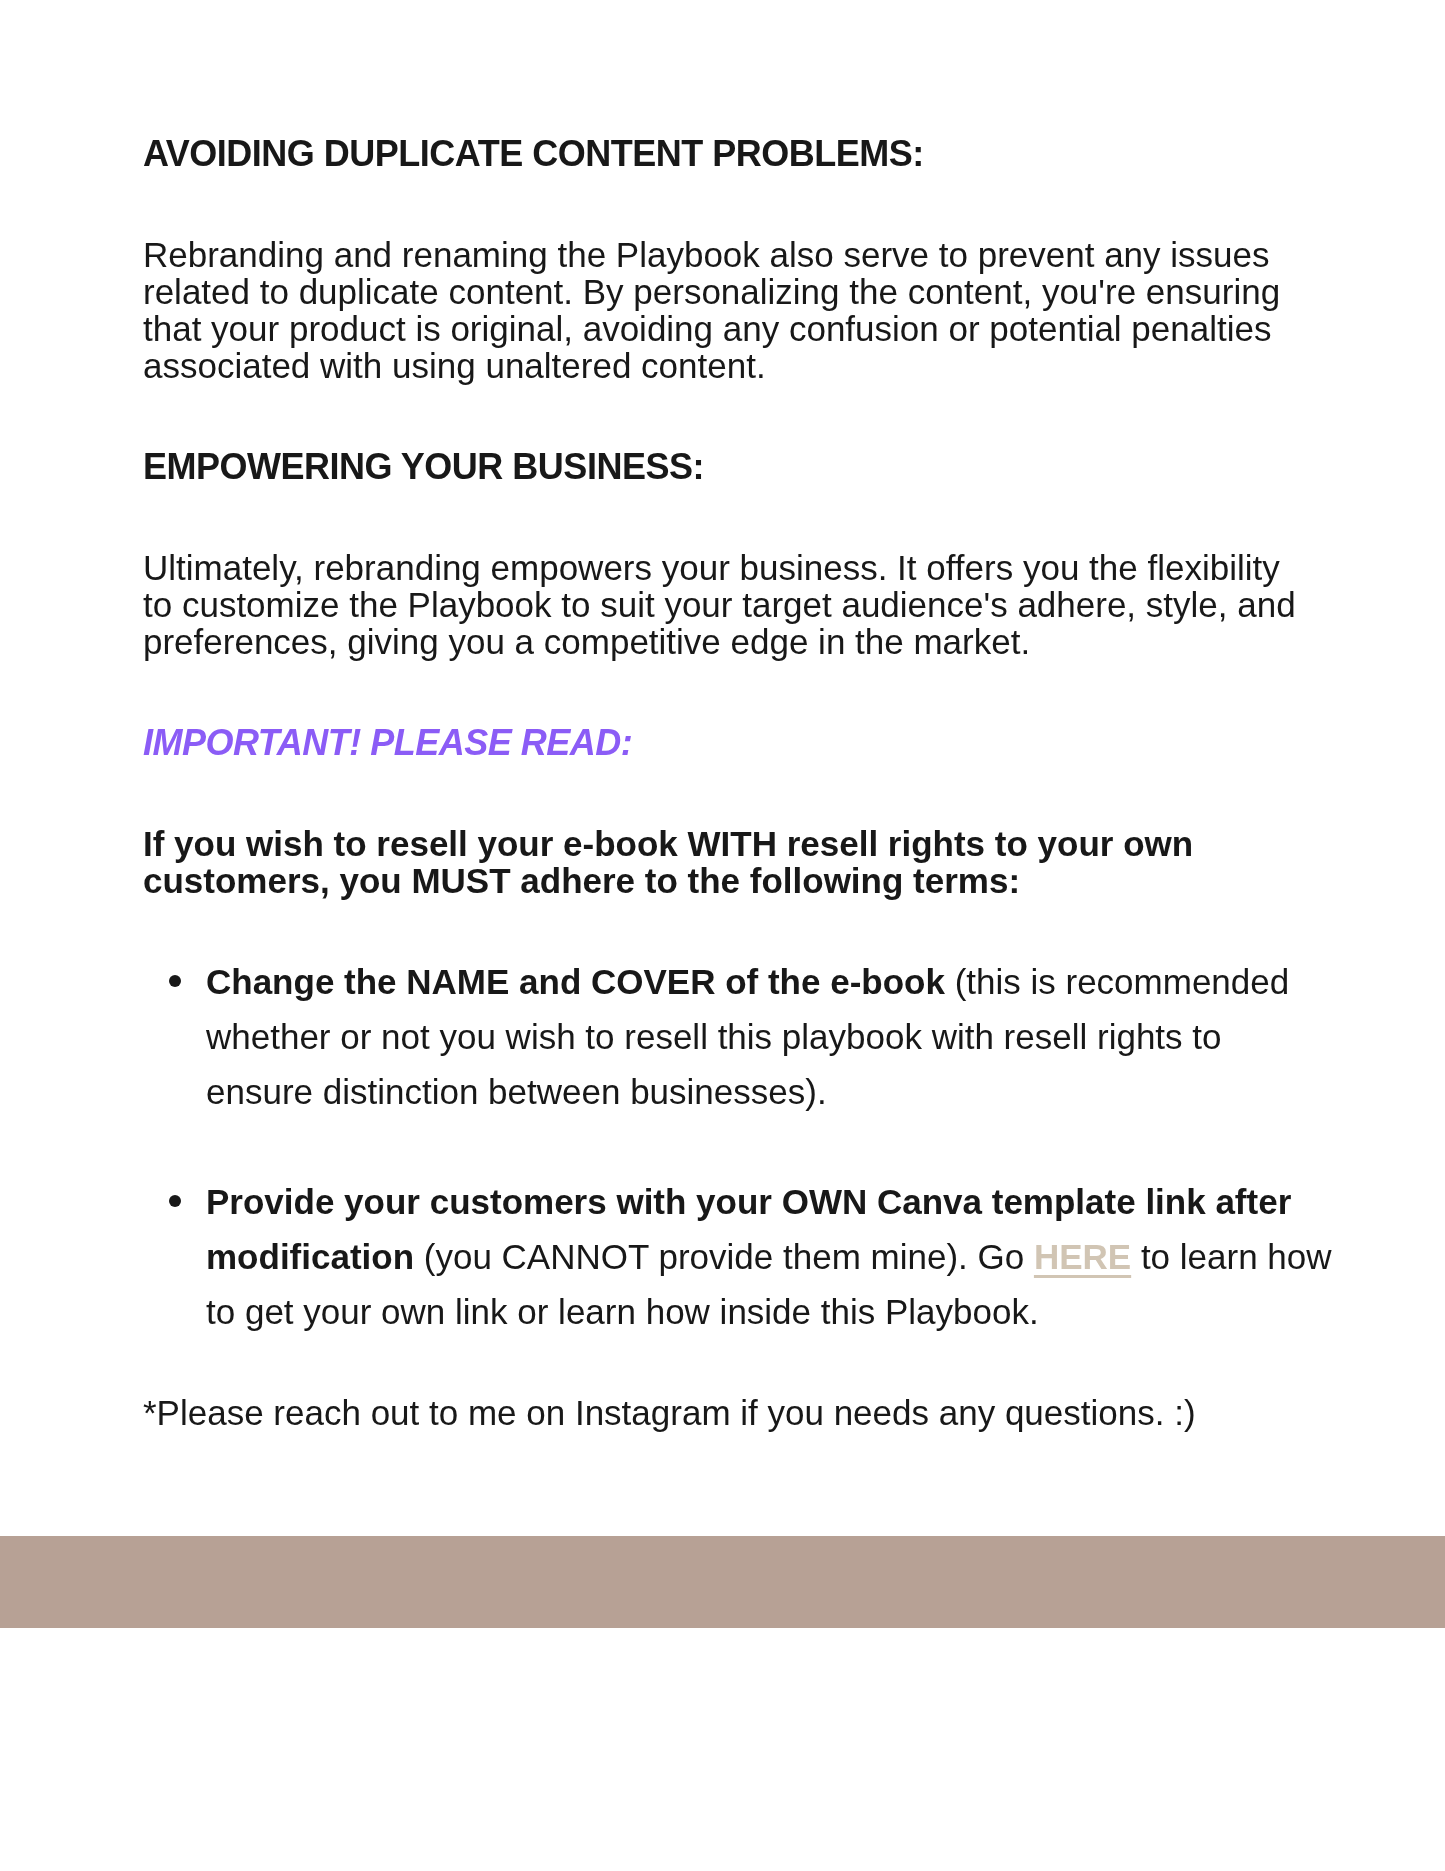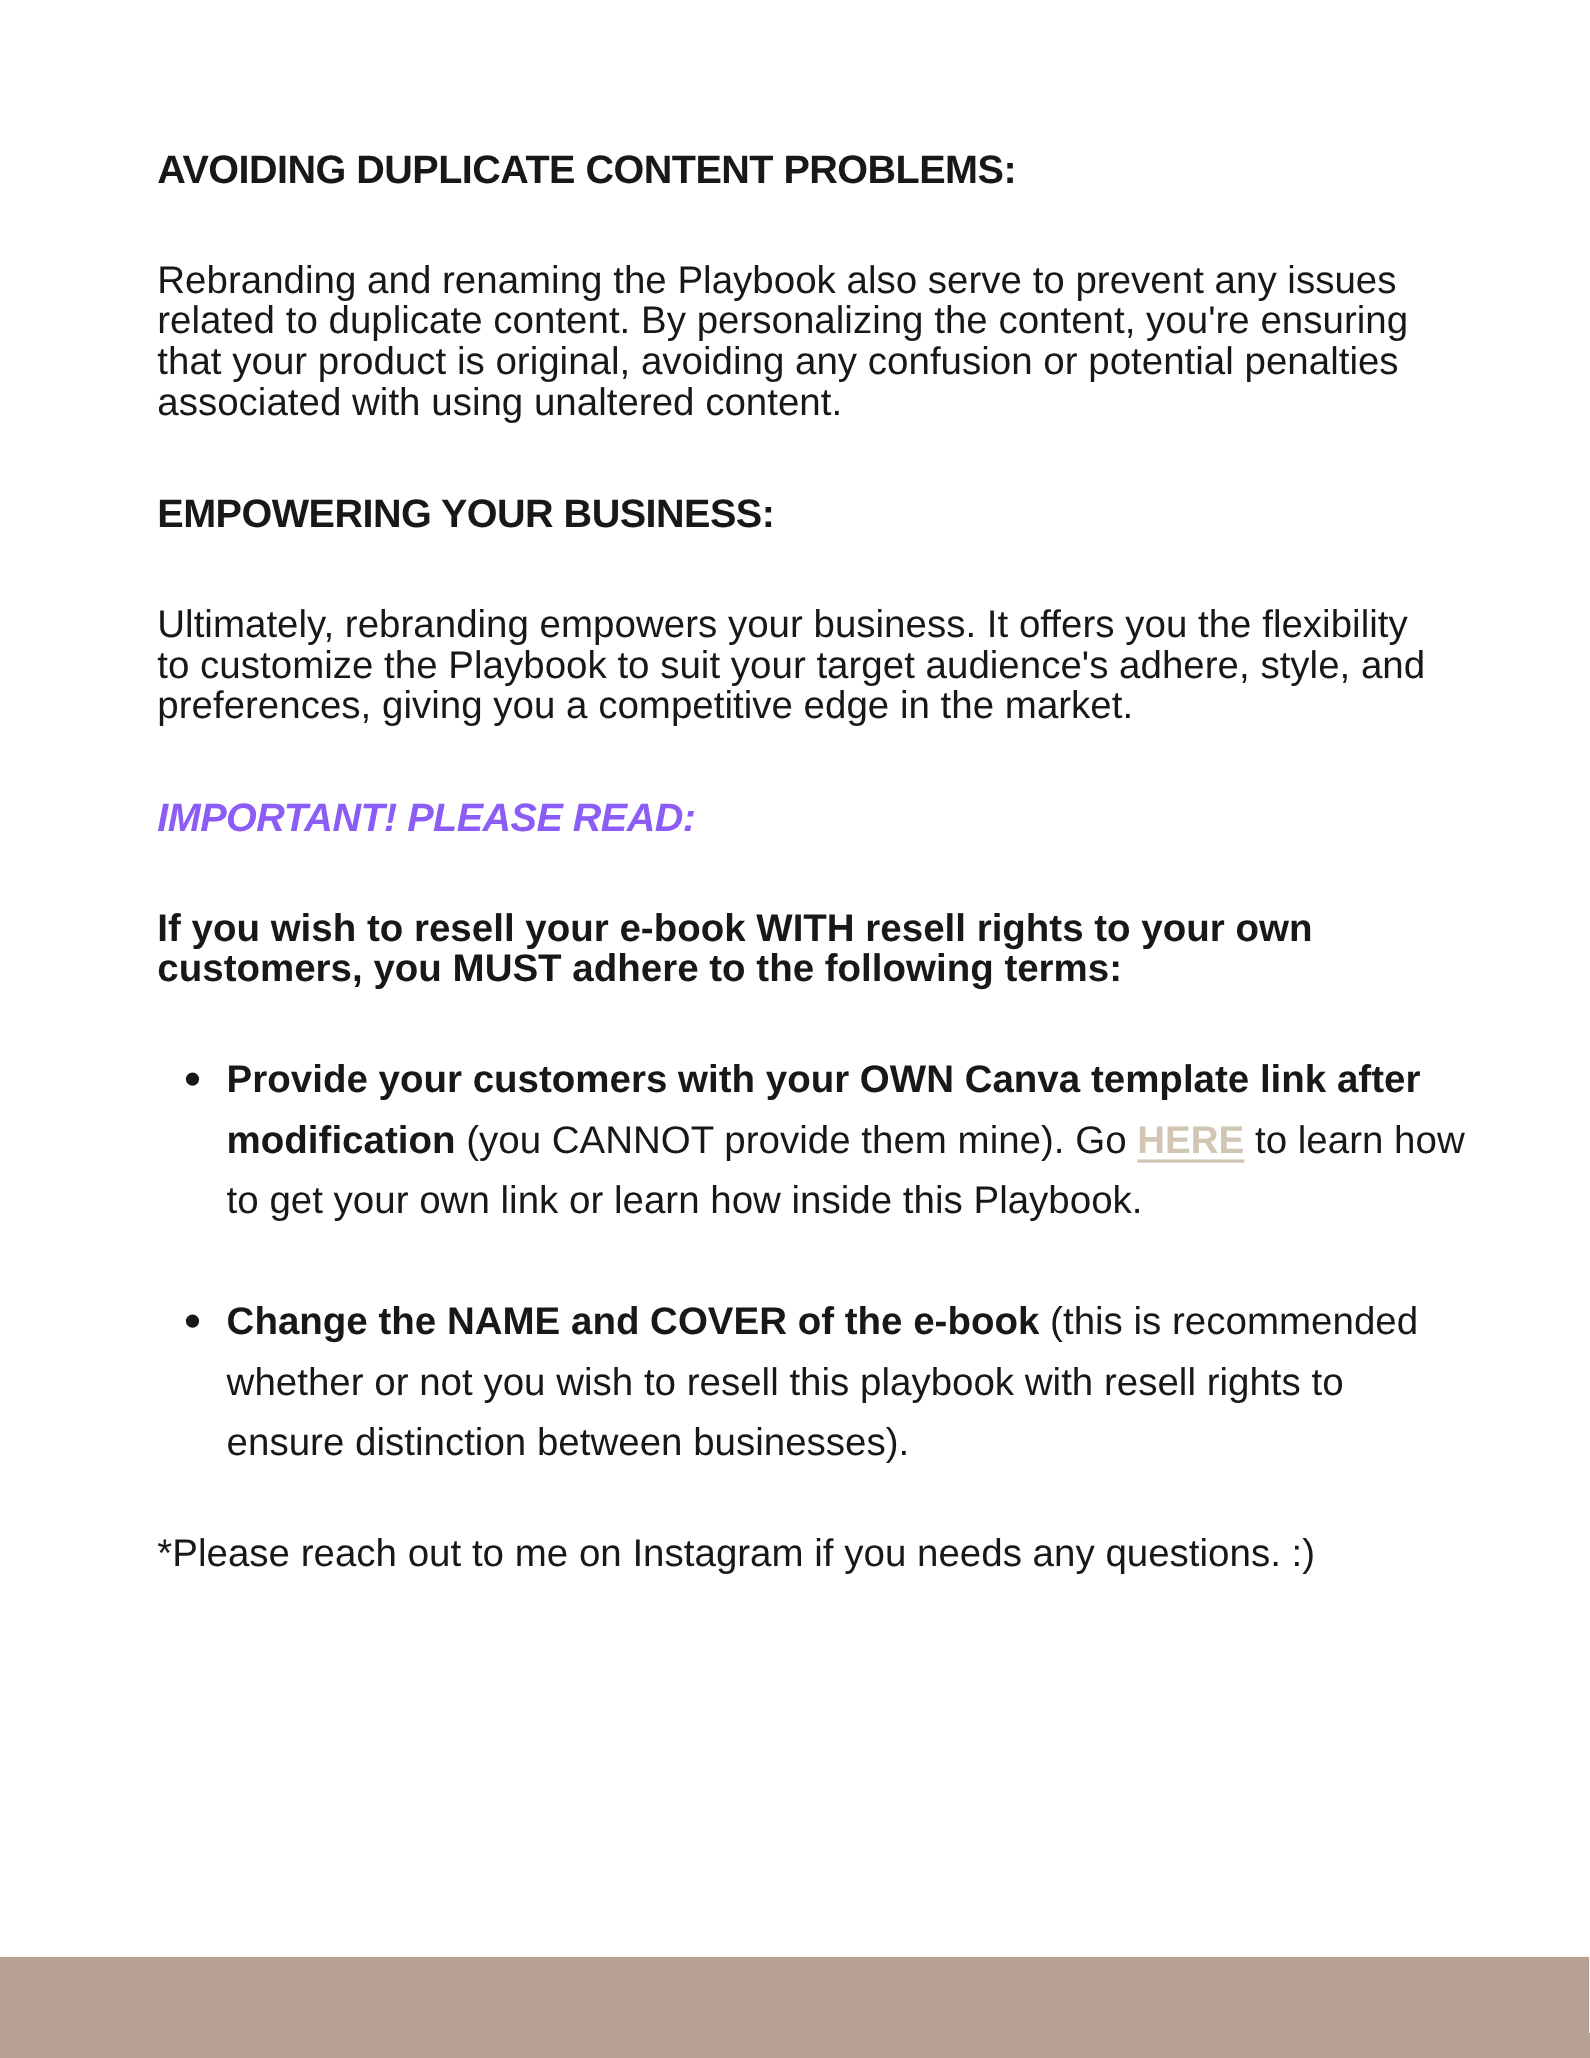--- a/index.html
+++ b/index.html
@@ -1,20 +1,20 @@
 <!DOCTYPE html>
 <html lang="en"><head>
 <meta charset="utf-8">
 <style>
   html, body { margin: 0; padding: 0; background: #ffffff; }
 
   .page {
     position: relative;
     width: 1445px;
-    height: 1871px;
+    height: 1628px;
     background: #ffffff;
     overflow: hidden;
     font-family: "Liberation Sans", sans-serif;
     color: #181818;
   }
 
   .content {
     padding: 126px 110px 0 143px;
   }
 
@@ -107,27 +107,27 @@
     <p class="body">Ultimately, rebranding empowers your business. It offers you the flexibility
 to customize the Playbook to suit your target audience's adhere, style, and
 preferences, giving you a competitive edge in the market.</p>
 
     <h2 class="heading red">IMPORTANT! PLEASE READ:</h2>
 
     <p class="body bold">If you wish to resell your e-book WITH resell rights to your own
 customers, you MUST adhere to the following terms:</p>
 
     <ul class="bullets">
+      <li class="bullet"><span class="bold-run">Change the NAME and COVER of the e-book</span><span> (this is recommended
+whether or not you wish to resell this playbook with resell rights to
+ensure distinction between businesses).</span></li>
+
       <li class="bullet"><span class="bold-run">Provide your customers with your OWN Canva template link after
 modification</span><span> (you CANNOT provide them mine). Go </span><a class="here-link" href="#">HERE</a><span> to learn how
 to get your own link or learn how inside this Playbook.</span></li>
-
-      <li class="bullet"><span class="bold-run">Change the NAME and COVER of the e-book</span><span> (this is recommended
-whether or not you wish to resell this playbook with resell rights to
-ensure distinction between businesses).</span></li>
     </ul>
 
     <p class="body">*Please reach out to me on Instagram if you needs any questions. :)</p>
 
   </div>
 
   <div class="footer-bar"></div>
 </div>
 
 </body></html>

